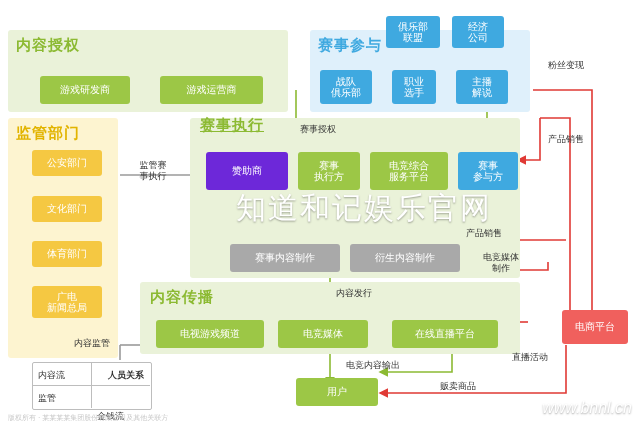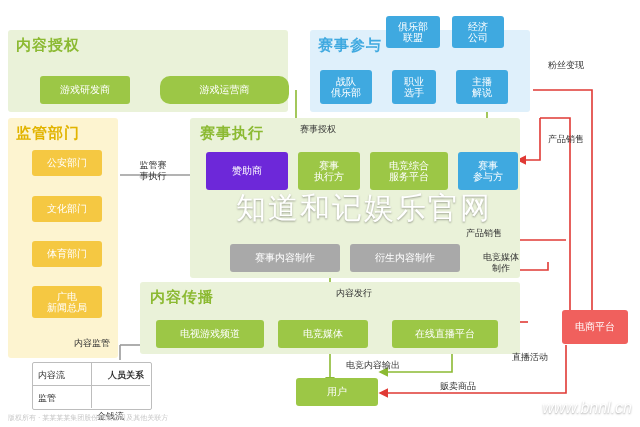--- a/index.html
+++ b/index.html
@@ -140,30 +140,30 @@
     </g>
   </svg>
 
   <div class="panel" style="left:8px;top:30px;width:280px;height:82px;background:#eaf2d9;"></div>
   <div class="panel-title" style="left:16px;top:36px;font-size:15px;color:#8cba33;">内容授权</div>
 
   <div class="panel" style="left:8px;top:118px;width:110px;height:240px;background:#fdf4d0;"></div>
   <div class="panel-title" style="left:16px;top:124px;font-size:15px;color:#e2b400;">监管部门</div>
 
   <div class="panel" style="left:190px;top:118px;width:330px;height:160px;background:#eaf2d9;"></div>
-  <div class="panel-title" style="left:200px;top:124px;font-size:15px;color:#8cba33;">赛事执行</div>
+  <div class="panel-title" style="left:200px;top:116px;font-size:15px;color:#8cba33;text-decoration:underline;">赛事执行</div>
 
   <div class="panel" style="left:310px;top:30px;width:220px;height:82px;background:#dff0fb;"></div>
   <div class="panel-title" style="left:318px;top:36px;font-size:15px;color:#3fa9e0;">赛事参与</div>
 
   <div class="panel" style="left:140px;top:282px;width:380px;height:72px;background:#eaf2d9;"></div>
   <div class="panel-title" style="left:150px;top:288px;font-size:15px;color:#8cba33;">内容传播</div>
 
   <div class="node" style="left:40px;top:76px;width:90px;height:28px;background:#9cc746;">游戏研发商</div>
-  <div class="node" style="left:160px;top:76px;width:129px;height:28px;background:#9cc746;border-radius:10px;">游戏运营商</div>
+  <div class="node" style="left:160px;top:76px;width:103px;height:28px;background:#9cc746;">游戏运营商</div>
 
   <div class="node" style="left:32px;top:150px;width:70px;height:26px;background:#f5c842;">公安部门</div>
   <div class="node" style="left:32px;top:196px;width:70px;height:26px;background:#f5c842;">文化部门</div>
   <div class="node" style="left:32px;top:241px;width:70px;height:26px;background:#f5c842;">体育部门</div>
   <div class="node two-line" style="left:32px;top:286px;width:70px;height:32px;background:#f5c842;white-space:pre-line;">广电
 新闻总局</div>
 
   <div class="node" style="left:206px;top:152px;width:82px;height:38px;background:#6d28d9;">赞助商</div>
   <div class="node two-line" style="left:298px;top:152px;width:62px;height:38px;background:#9cc746;white-space:pre-line;">赛事
 执行方</div>

